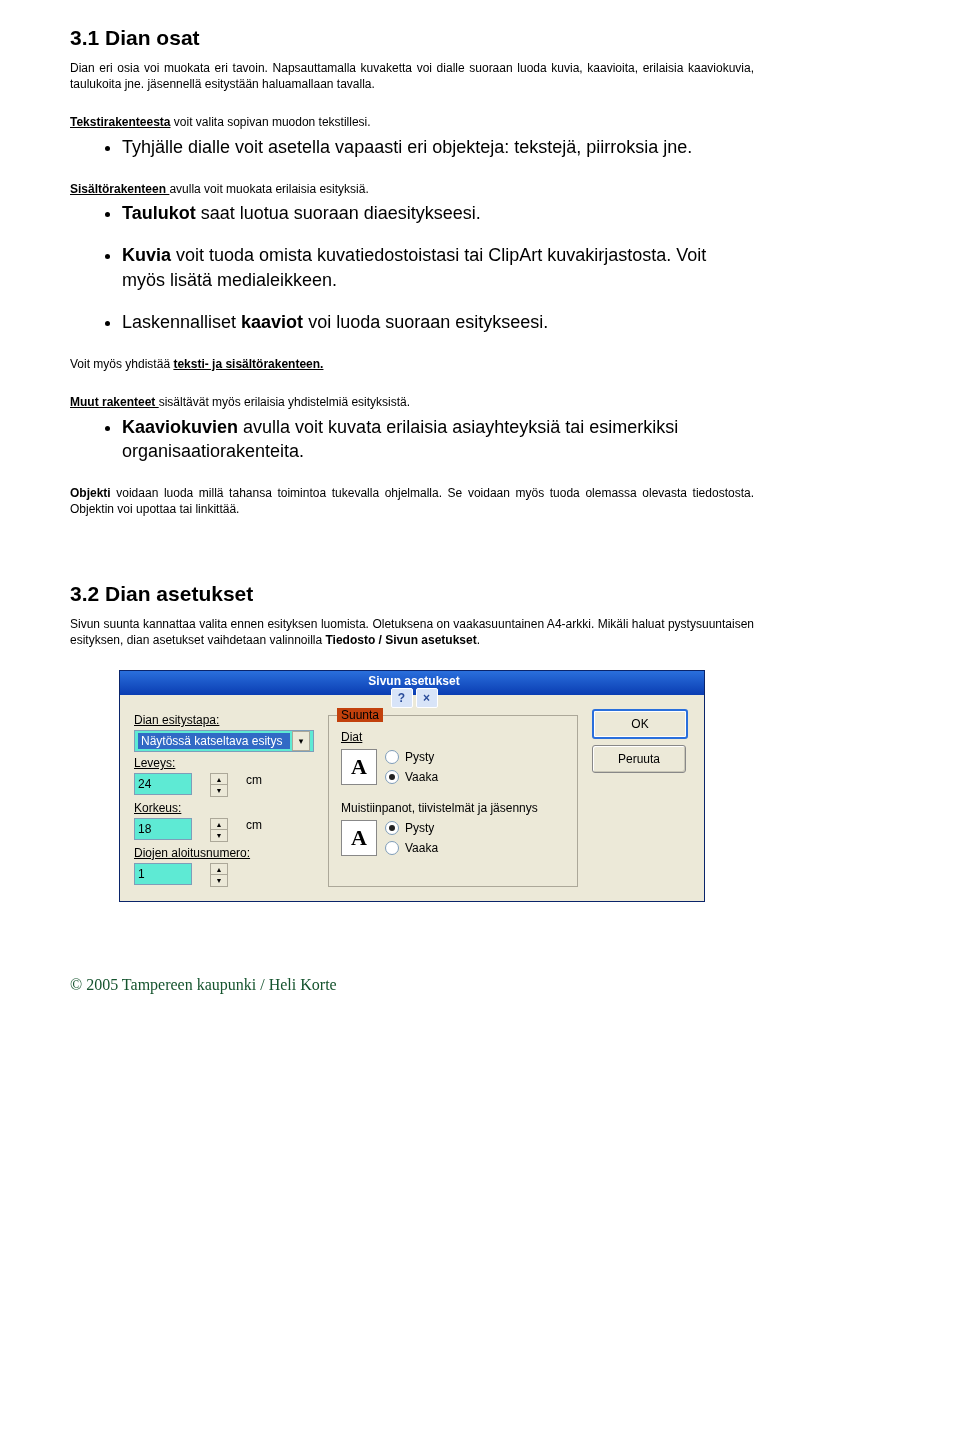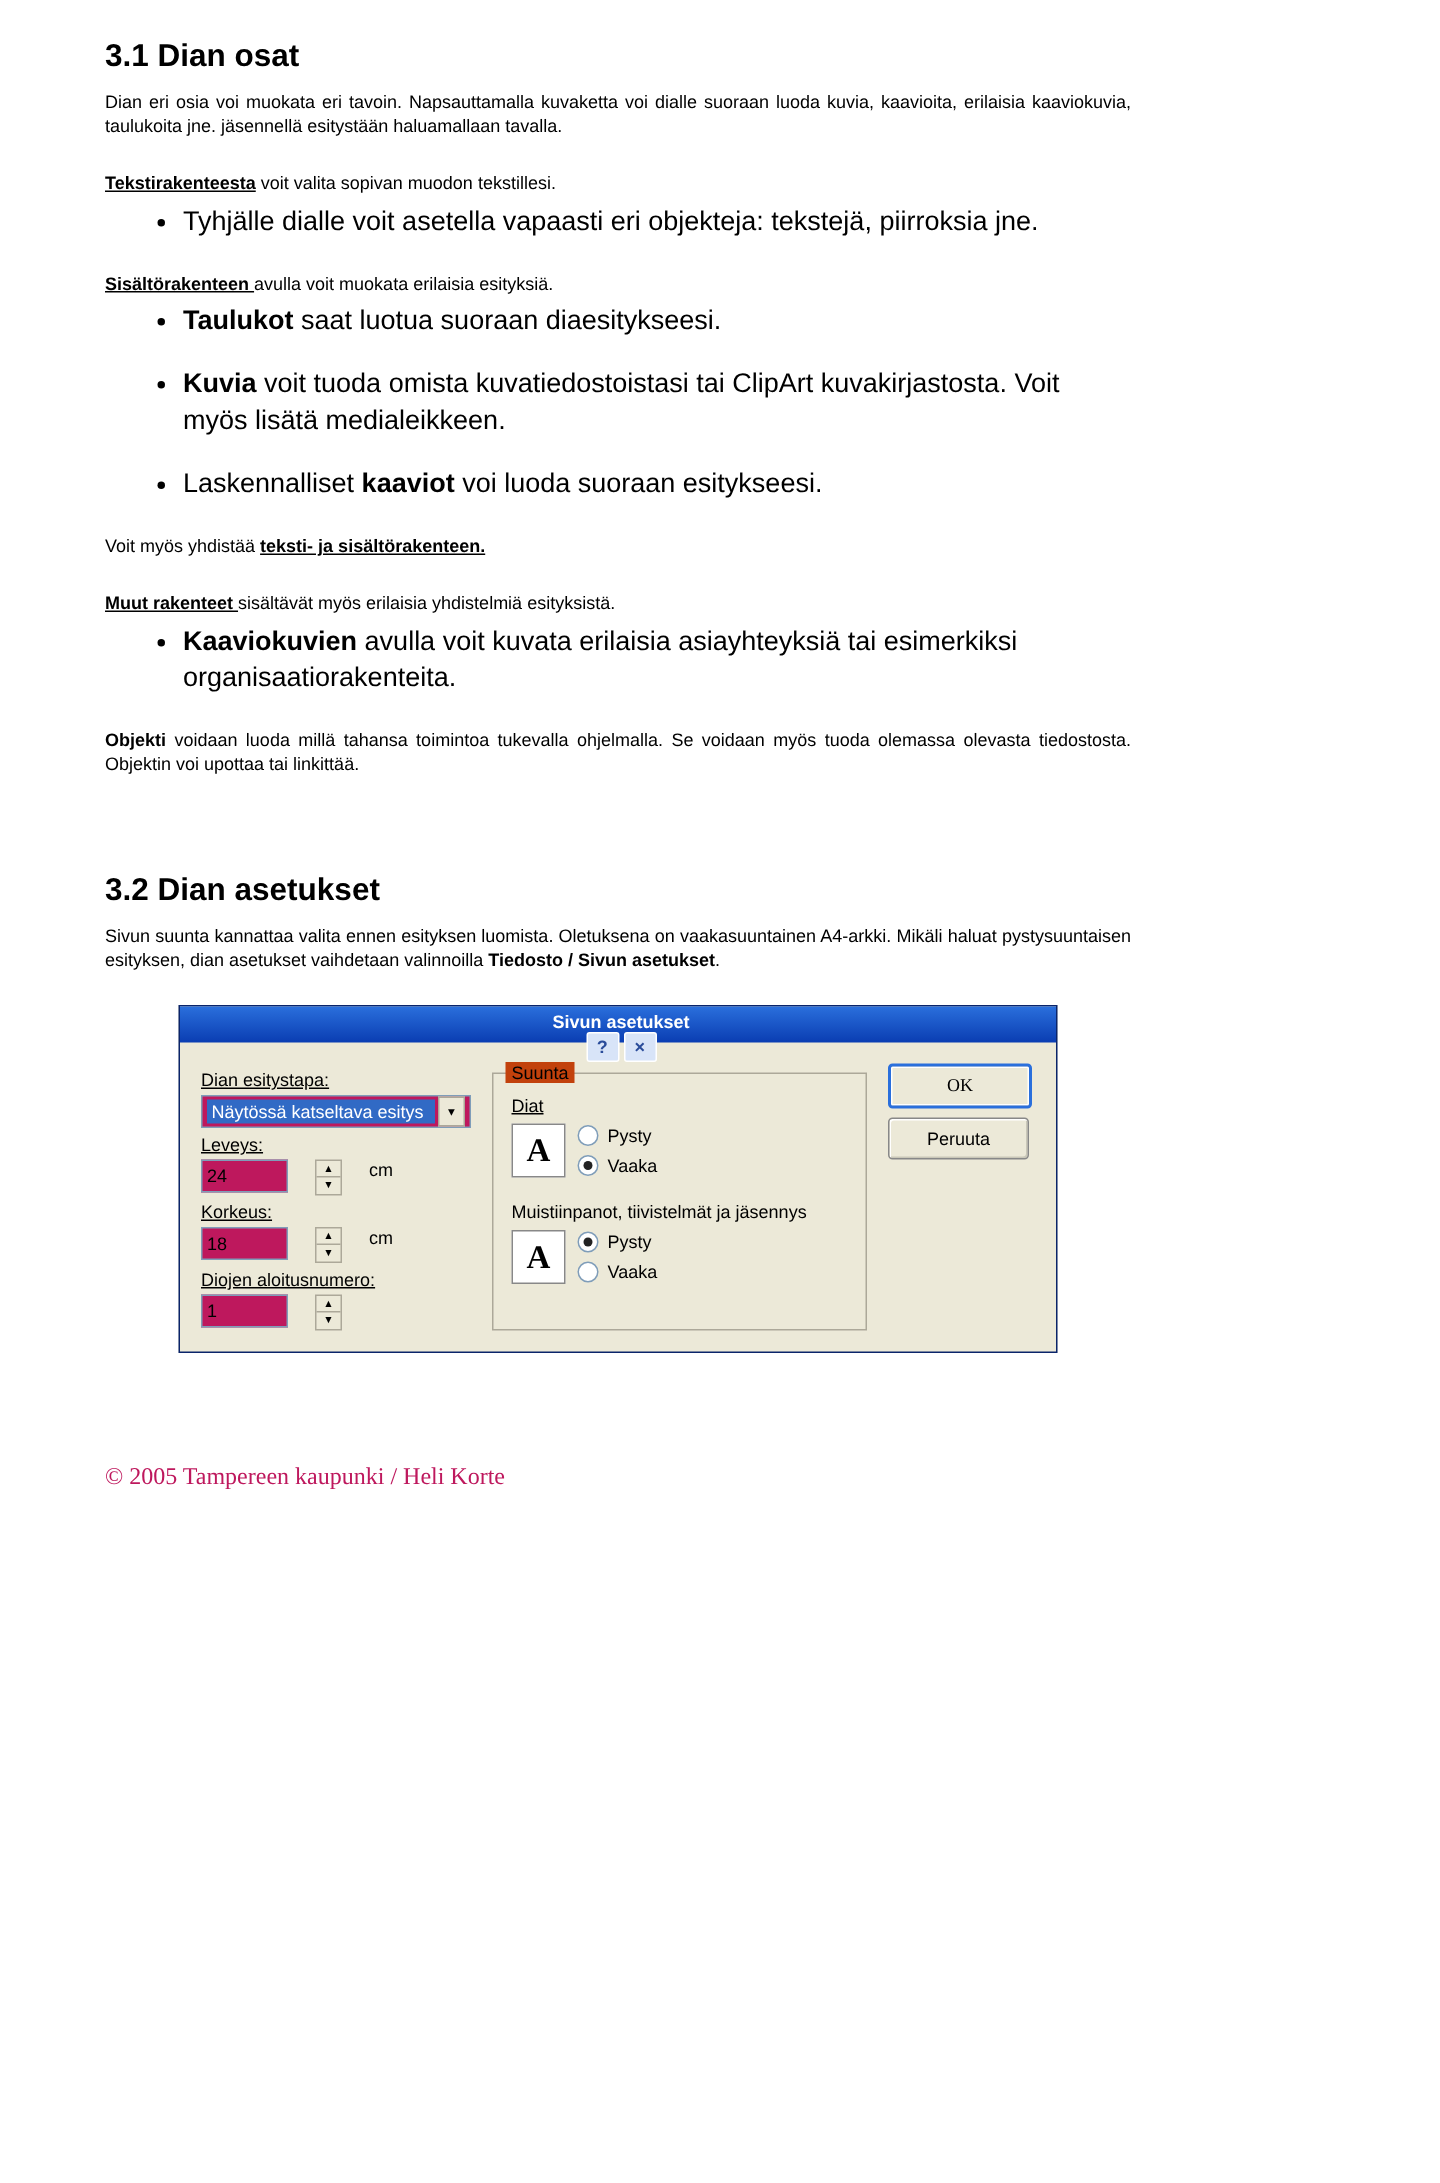--- a/index.html
+++ b/index.html
@@ -83,21 +83,21 @@
     position: relative;
   }
   .col-left { width: 180px; display: flex; flex-direction: column; }
   .col-mid { display: flex; gap: 14px; flex: 1; }
   .col-right { width: 100px; display: flex; flex-direction: column; gap: 6px; }
 
   .lbl { font-size: 12px; margin: 4px 0 3px 0; text-decoration: underline; }
   .lbl.nou { text-decoration: none; }
 
   .combo, .textfield {
-    background: #be185d;
+    background: #5eead4;
     border: 1px solid #7f9db9;
     height: 22px;
     display: flex;
     align-items: center;
     padding: 0 3px;
     box-sizing: border-box;
   }
   .combo .sel {
     background: #316ac5;
     color: #fff;
@@ -177,29 +177,29 @@
     border: 1px solid #888;
     border-radius: 3px;
     width: 92px;
     height: 26px;
     display: flex;
     align-items: center;
     justify-content: center;
     font-size: 12px;
     box-shadow: inset 1px 1px 0 #fff, inset -1px -1px 0 #c9c7b8;
   }
-  .btn.def { border: 2px solid #2a6fdc; box-shadow: inset 0 0 0 1px #fff; font-family: Liberation Serif, serif; }
+  .btn.def { border: 2px solid #2a6fdc; box-shadow: inset 0 0 0 1px #fff; }
 
   .footer {
     position: absolute;
     bottom: 18px;
     left: 70px;
     font-family: "Times New Roman", serif;
     font-size: 16px;
-    color: #be185d;
+    color: #14532d;
   }
   .spacer-bottom { height: 90px; }
 </style>
 </head>
 <body>
 
 <div class="page">
 
   <div class="heading">3.1 Dian osat</div>
 

